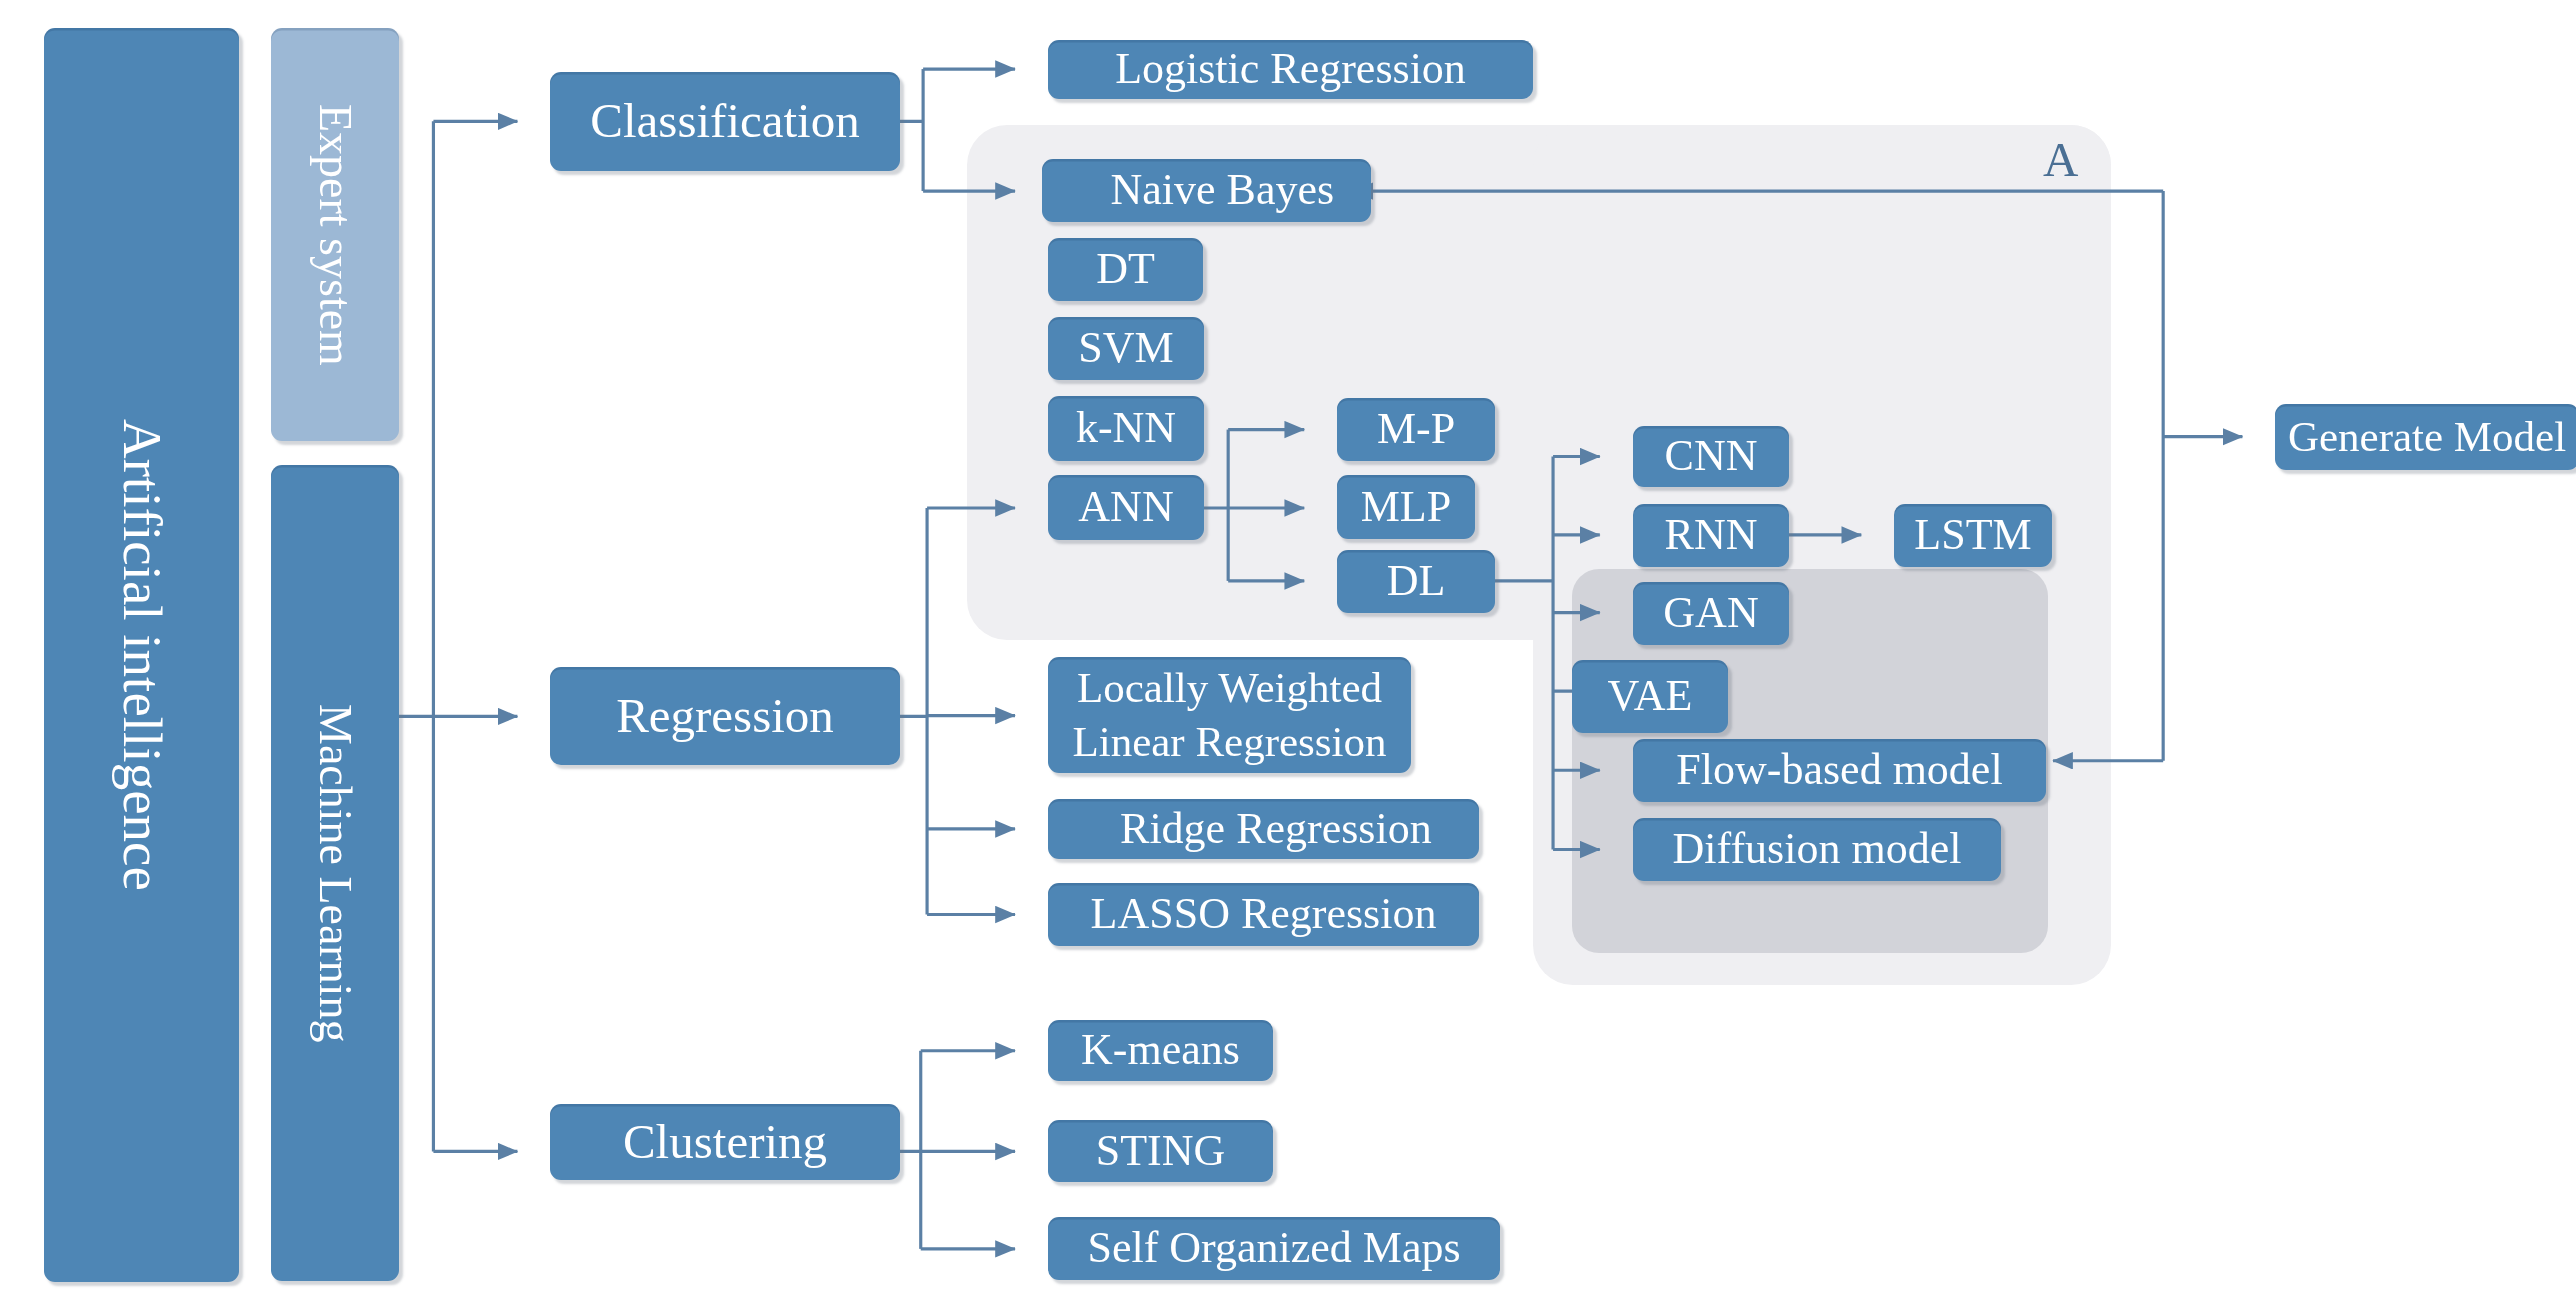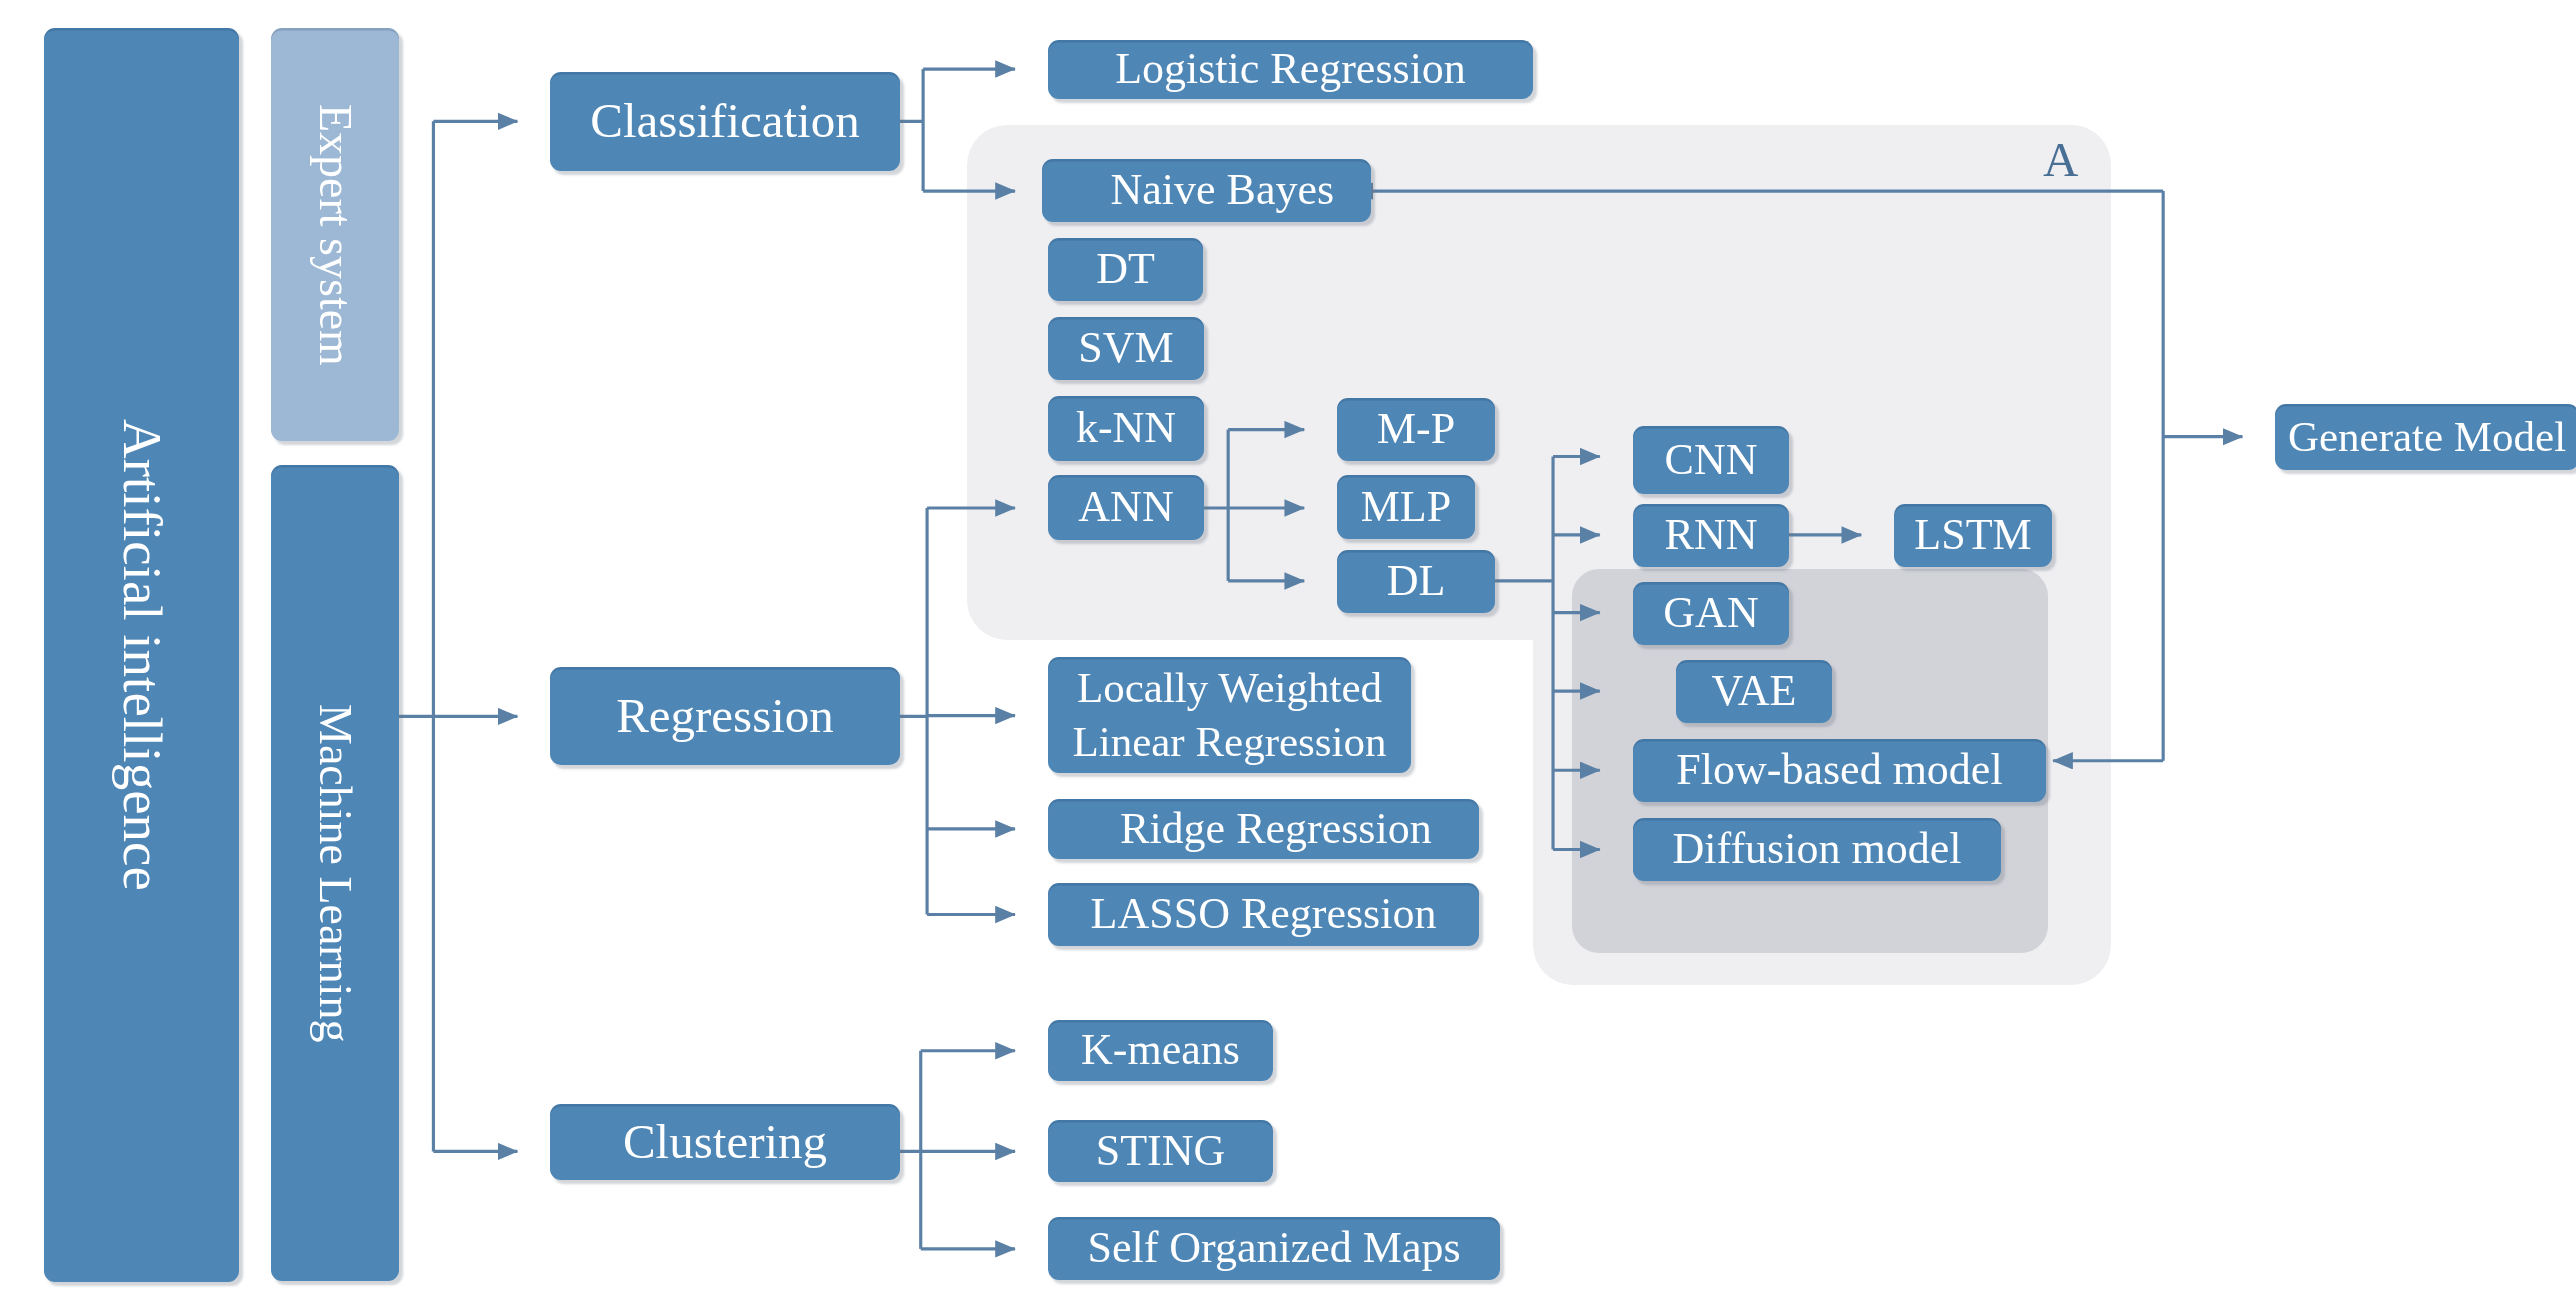--- a/index.html
+++ b/index.html
@@ -100,25 +100,25 @@
   <div class="node" style="left:1014px;top:159px;width:329px;height:63px;font-size:44px;padding-left:38px;">Naive Bayes</div>
   <div class="node" style="left:1020px;top:238px;width:155px;height:63px;font-size:44px;">DT</div>
   <div class="node" style="left:1020px;top:317px;width:156px;height:63px;font-size:44px;">SVM</div>
   <div class="node" style="left:1020px;top:396px;width:156px;height:65px;font-size:44px;">k-NN</div>
   <div class="node" style="left:1020px;top:475px;width:156px;height:65px;font-size:44px;">ANN</div>
 
   <div class="node" style="left:1309px;top:398px;width:158px;height:63px;font-size:44px;">M-P</div>
   <div class="node" style="left:1309px;top:475px;width:138px;height:64px;font-size:44px;">MLP</div>
   <div class="node" style="left:1309px;top:550px;width:158px;height:63px;font-size:44px;">DL</div>
 
-  <div class="node" style="left:1605px;top:426px;width:156px;height:68px;font-size:44px;">CNN</div>
+  <div class="node" style="left:1605px;top:426px;width:156px;height:61px;font-size:44px;">CNN</div>
   <div class="node" style="left:1605px;top:504px;width:156px;height:63px;font-size:44px;">RNN</div>
   <div class="node" style="left:1866px;top:504px;width:158px;height:63px;font-size:44px;">LSTM</div>
   <div class="node" style="left:1605px;top:582px;width:156px;height:63px;font-size:44px;">GAN</div>
-  <div class="node" style="left:1648px;top:660px;width:156px;height:63px;font-size:44px;">VAE</div>
+  <div class="node" style="left:1544px;top:660px;width:156px;height:73px;font-size:44px;">VAE</div>
   <div class="node" style="left:1605px;top:818px;width:368px;height:63px;font-size:44px;">Diffusion model</div>
   <div class="node" style="left:1605px;top:739px;width:413px;height:63px;font-size:44px;">Flow-based model</div>
 
   <div class="node" style="left:2247px;top:404px;width:304px;height:66px;font-size:43px;">Generate Model</div>
 
   <div class="node" style="left:1020px;top:657px;width:363px;height:116px;font-size:43px;line-height:1.25;">Locally Weighted Linear Regression</div>
   <div class="node" style="left:1020px;top:799px;width:431px;height:60px;font-size:44px;padding-left:31px;">Ridge Regression</div>
   <div class="node" style="left:1020px;top:883px;width:431px;height:63px;font-size:44px;">LASSO Regression</div>
 
   <div class="node" style="left:1020px;top:1020px;width:225px;height:61px;font-size:44px;">K-means</div>

